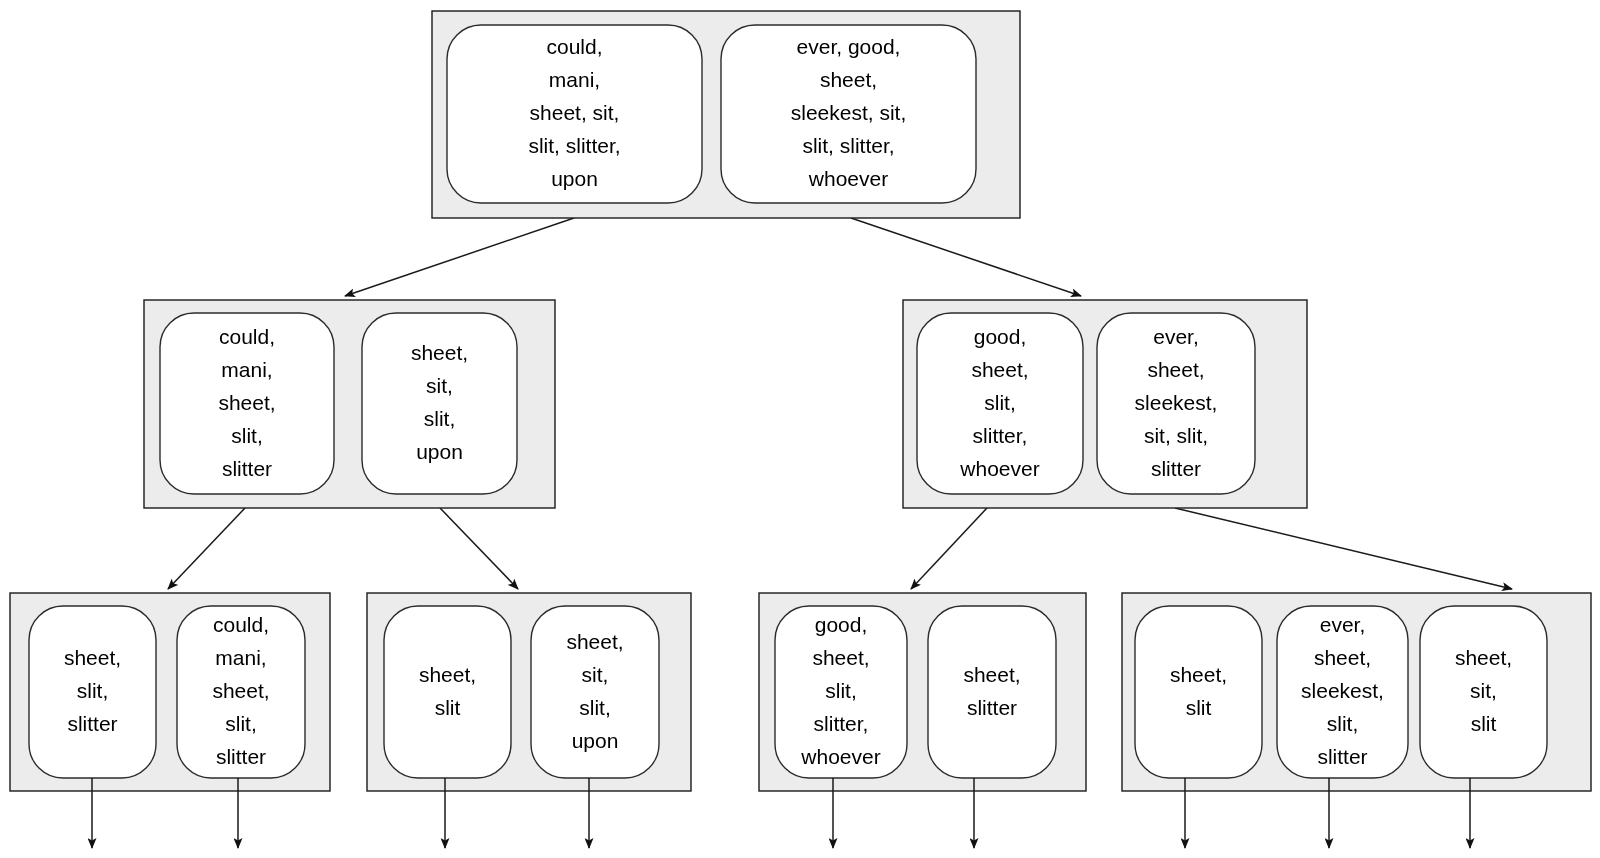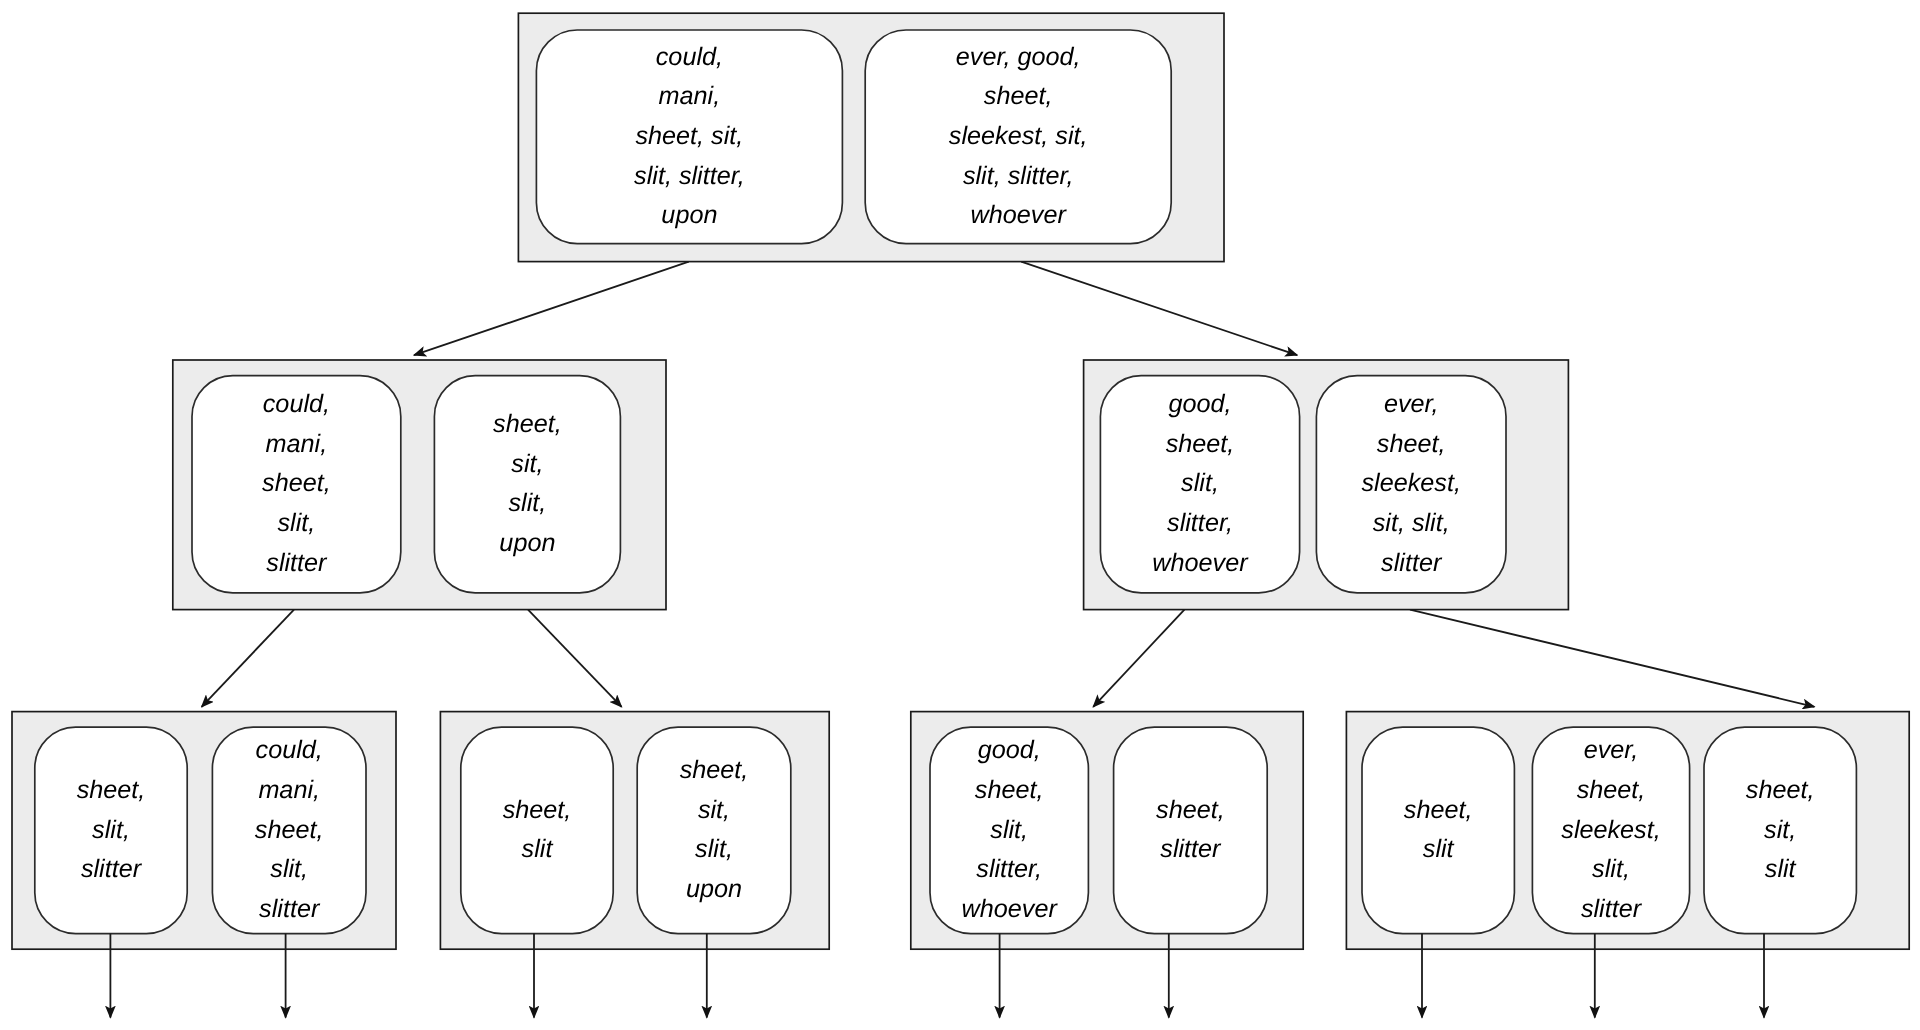--- a/index.html
+++ b/index.html
@@ -10,21 +10,20 @@
   body {
     width: 1600px;
     height: 858px;
     font-family: "Liberation Sans", sans-serif;
     overflow: hidden;
   }
   #diagram-root {
     position: relative;
     width: 1304px;
     height: 858px;
-    font-style: italic;
   }
   svg#tree-svg {
     position: absolute;
     top: 0; left: 0;
     width: 1600px;
     height: 858px;
   }
   .node-group-rect {
     fill: #ececec;
     stroke: #1a1a1a;

